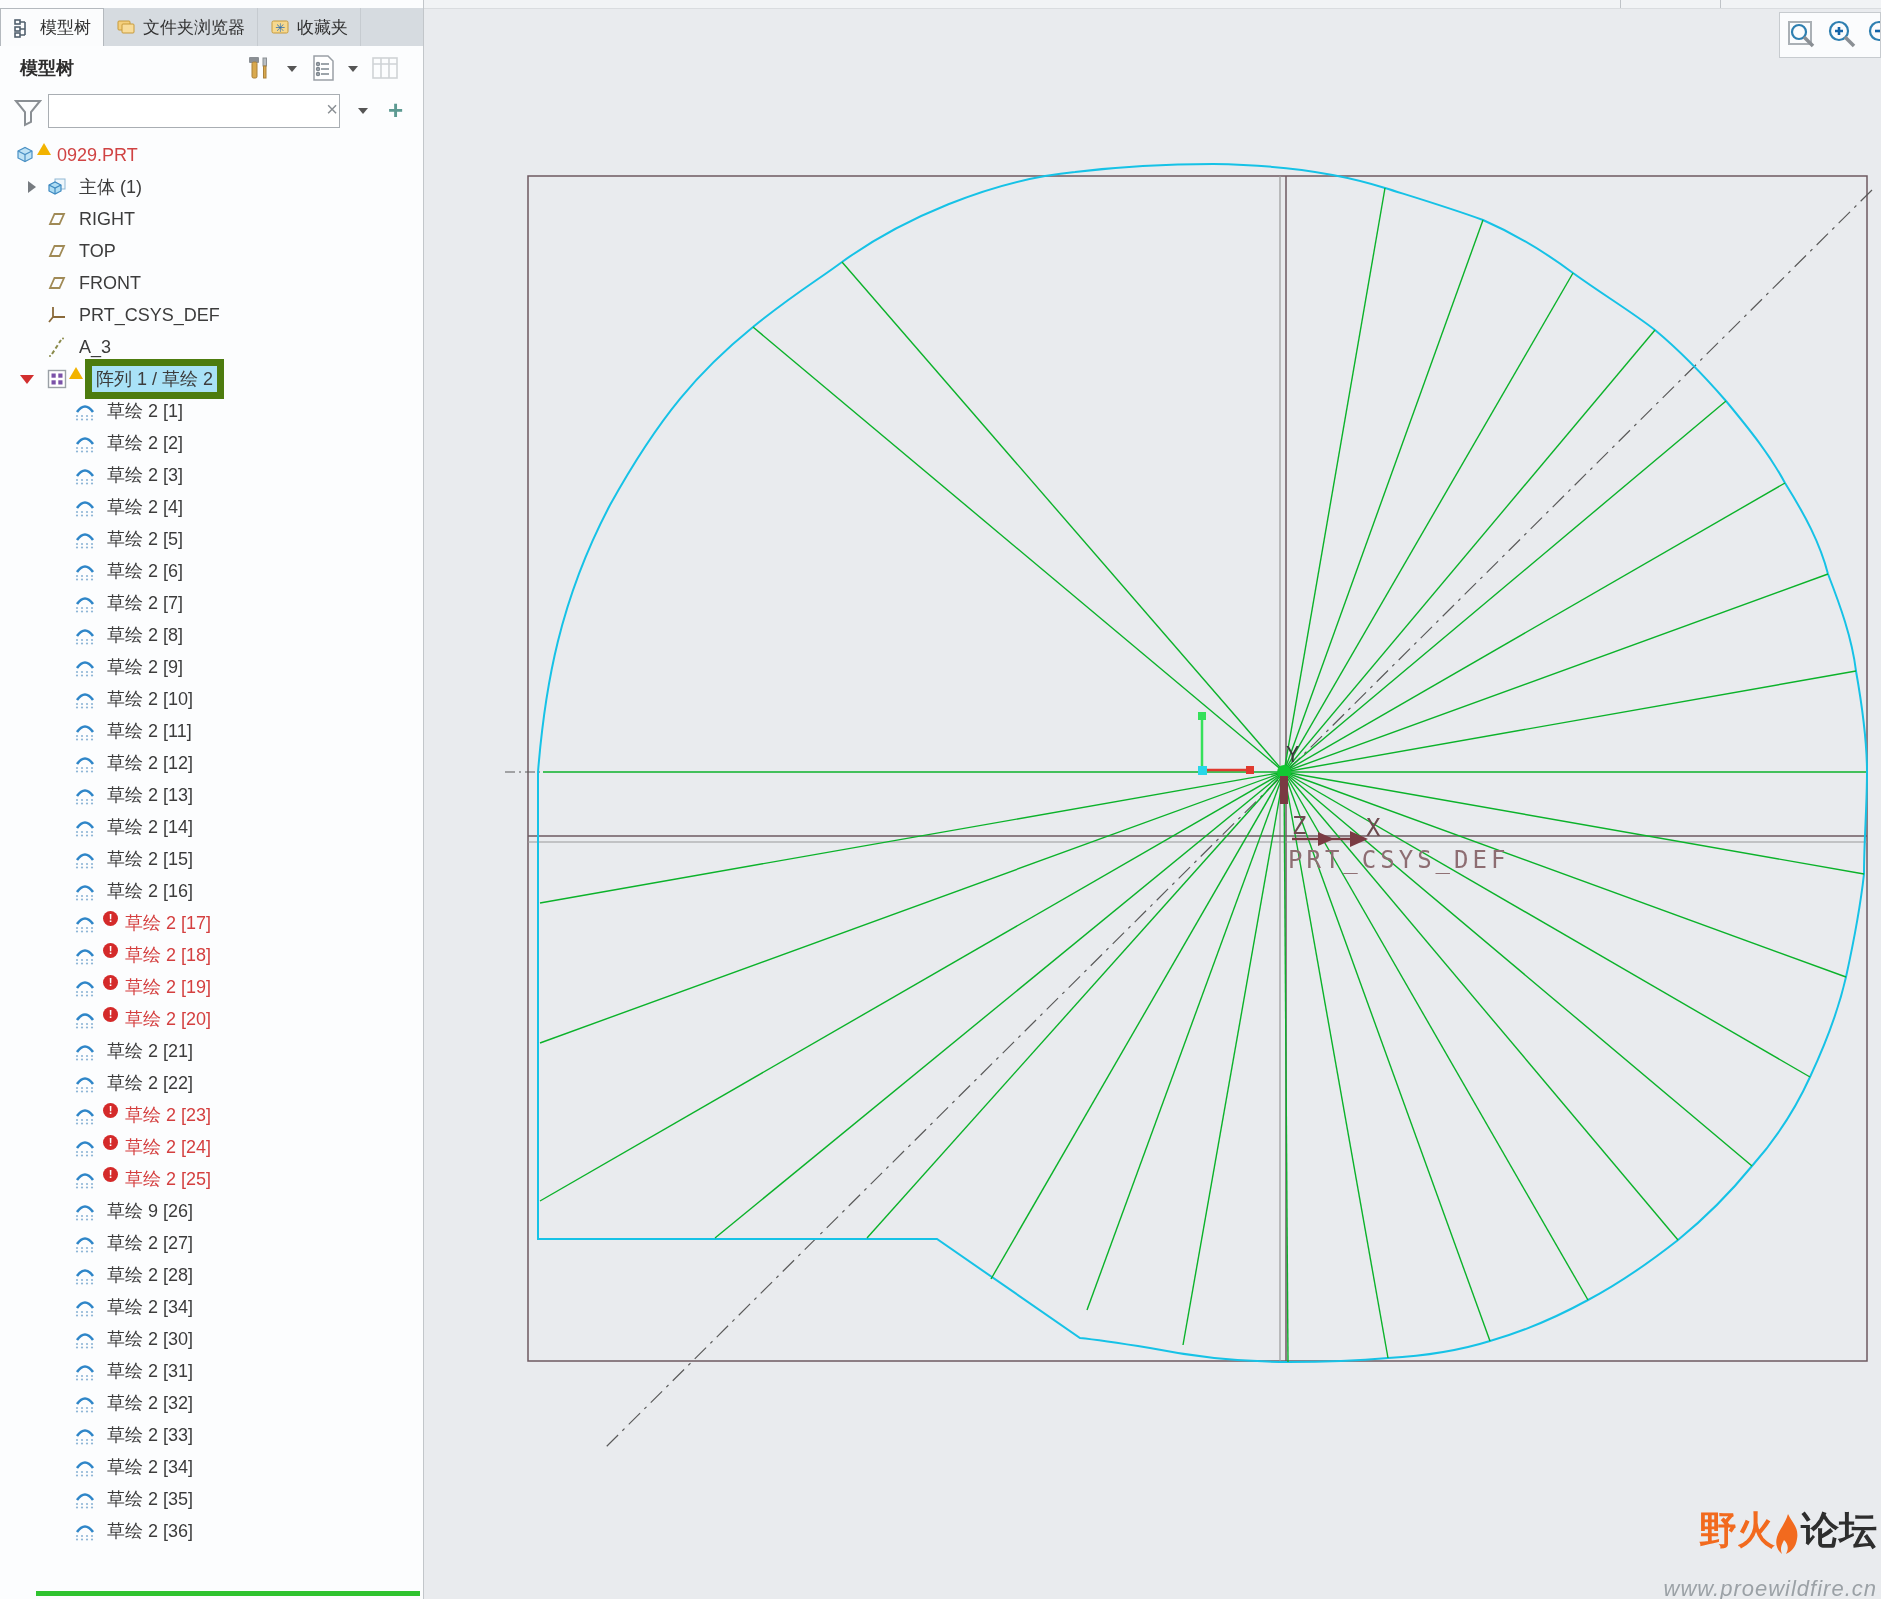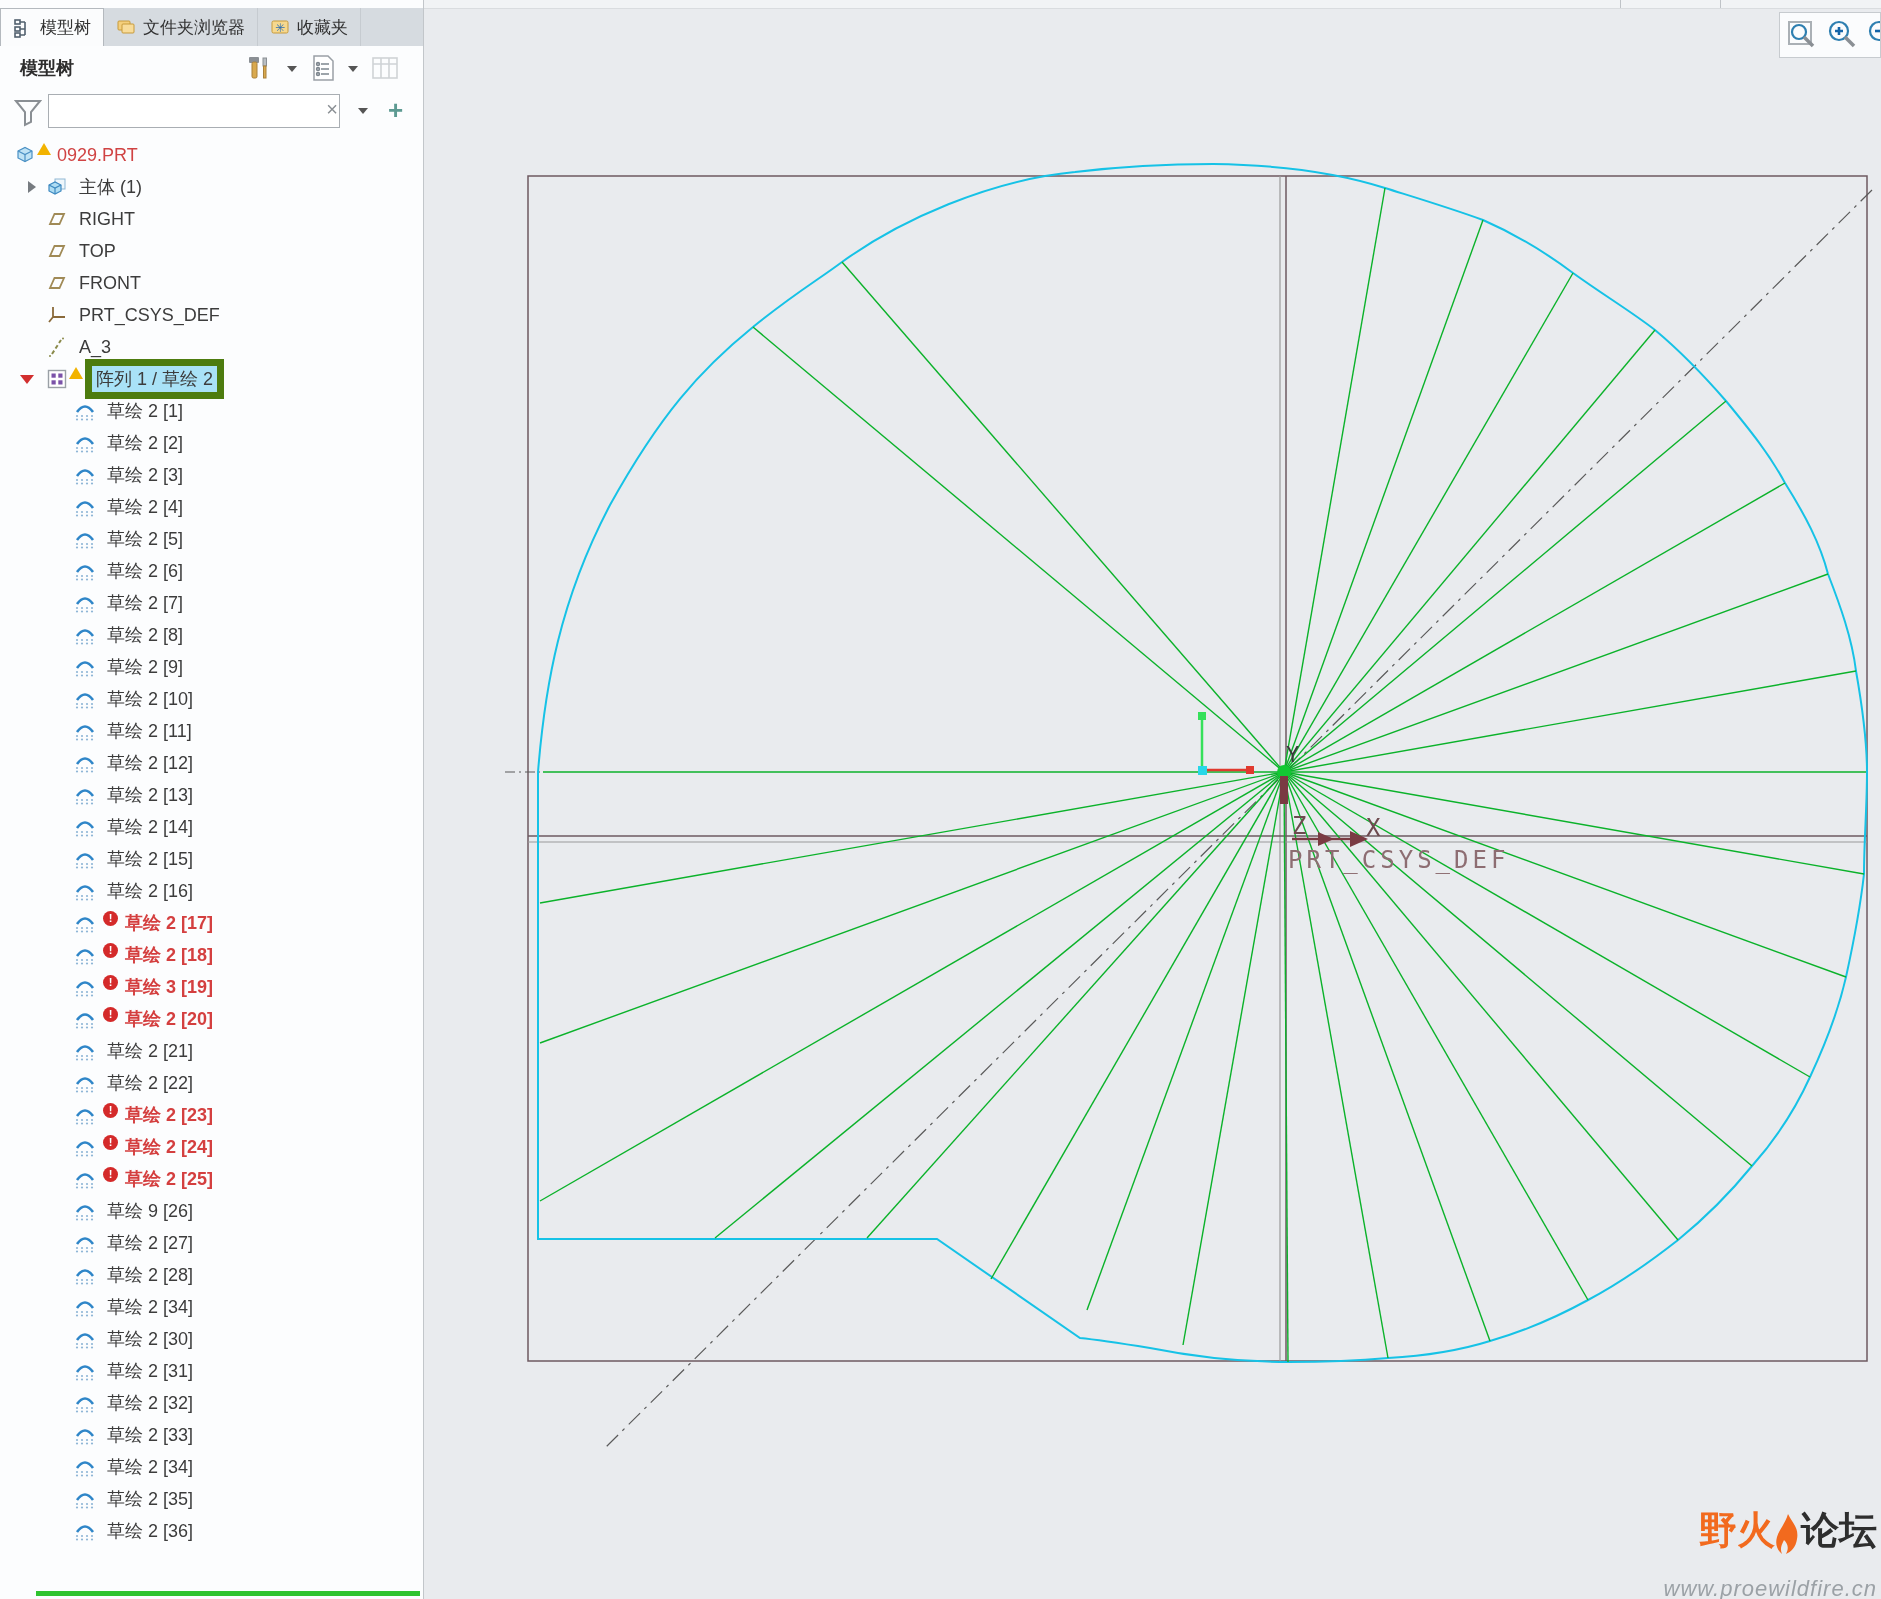--- a/index.html
+++ b/index.html
@@ -34,21 +34,21 @@
   .exp-right{left:28px;top:10px;border-top:6px solid transparent;border-bottom:6px solid transparent;border-left:8px solid #767b80;}
   .exp-down-red{left:20px;top:12px;border-left:7px solid transparent;border-right:7px solid transparent;border-top:9px solid #d22f2f;}
   .row .nicon{width:22px;height:22px;flex:0 0 auto;margin-right:7px;}
   .ind0 .nicon{margin-left:14px;}
   .ind1 .nicon{margin-left:46px;}
   .ind2 .nicon{margin-left:74px;}
   .warn-tri{width:0;height:0;border-left:7px solid transparent;border-right:7px solid transparent;border-bottom:12px solid #f2b300;margin:-12px 2px 0 -6px;flex:0 0 auto;}
   .fail-badge{width:15px;height:15px;border-radius:50%;background:#d42a2a;color:#fff;font-size:11px;font-weight:bold;line-height:15px;text-align:center;margin:-10px 3px 0 0;flex:0 0 auto;}
   .lbl{padding:1px 4px;}
   .row.red .lbl{color:#d04343;}
-  .row.failed .lbl{color:#d43f3f;font-weight:bold;}
+  .row.failed .lbl{color:#d43f3f;font-weight:normal;}
   .row.selected .lbl{background:#a9e2f7;border:7px solid #4d7c0f;}
   .green-bar{position:absolute;left:36px;top:1591px;width:384px;height:5px;background:#2fc32f;z-index:6;}
   
   .viewport-svg{position:absolute;left:0;top:0;z-index:1;}
   
   .zoombar{position:absolute;left:1779px;top:12px;width:102px;height:46px;background:#fbfcfd;border:1px solid #c7cbcf;z-index:6;display:flex;align-items:center;gap:8px;padding-left:6px;box-sizing:border-box;overflow:hidden;}
   .zicon{width:32px;height:32px;flex:0 0 auto;}
   
   .watermark{position:absolute;left:1662px;top:1505px;width:215px;text-align:right;z-index:2;}
   .wm-line1{font-size:38px;font-weight:bold;display:flex;align-items:flex-end;justify-content:flex-end;gap:0;}
@@ -567,21 +567,21 @@
               <circle cx="8" cy="16" r="1.1"></circle>
               <circle cx="13" cy="16" r="1.1"></circle>
               <circle cx="18" cy="16" r="1.1"></circle>
               <circle cx="3" cy="19.5" r="1.1"></circle>
               <circle cx="8" cy="19.5" r="1.1"></circle>
               <circle cx="13" cy="19.5" r="1.1"></circle>
               <circle cx="18" cy="19.5" r="1.1"></circle>
             </g>
           </svg></span>
         <span class="fail-badge">!</span>
-        <span class="lbl">草绘 3 [19]</span>
+        <span class="lbl">草绘 2 [19]</span>
       </div>
       <div class="row ind2 failed">
         <span class="nicon"><svg viewBox="0 0 22 22">
             <path d="M3 12 Q11 1 19 12" fill="none" stroke="#2f86c8" stroke-width="2.6"></path>
             <g fill="#8fb6d6">
               <circle cx="3" cy="16" r="1.1"></circle>
               <circle cx="8" cy="16" r="1.1"></circle>
               <circle cx="13" cy="16" r="1.1"></circle>
               <circle cx="18" cy="16" r="1.1"></circle>
               <circle cx="3" cy="19.5" r="1.1"></circle>

